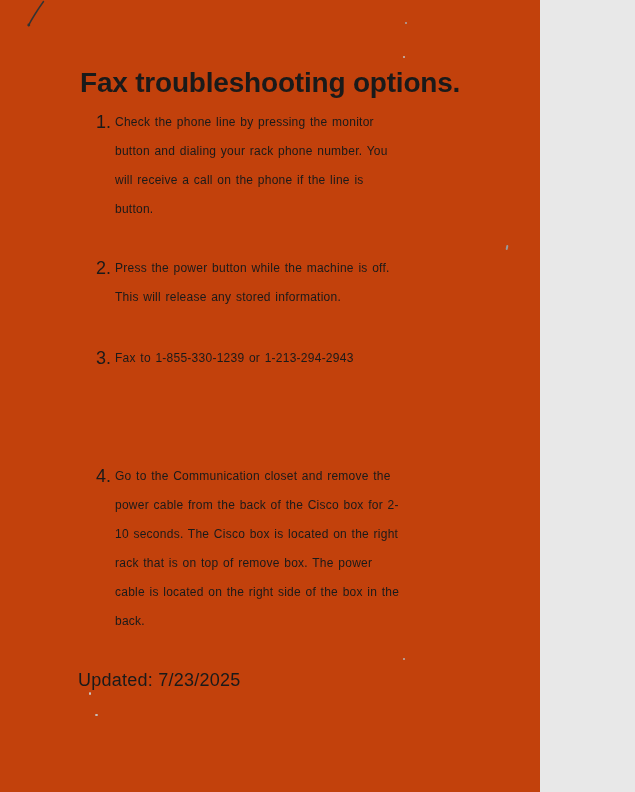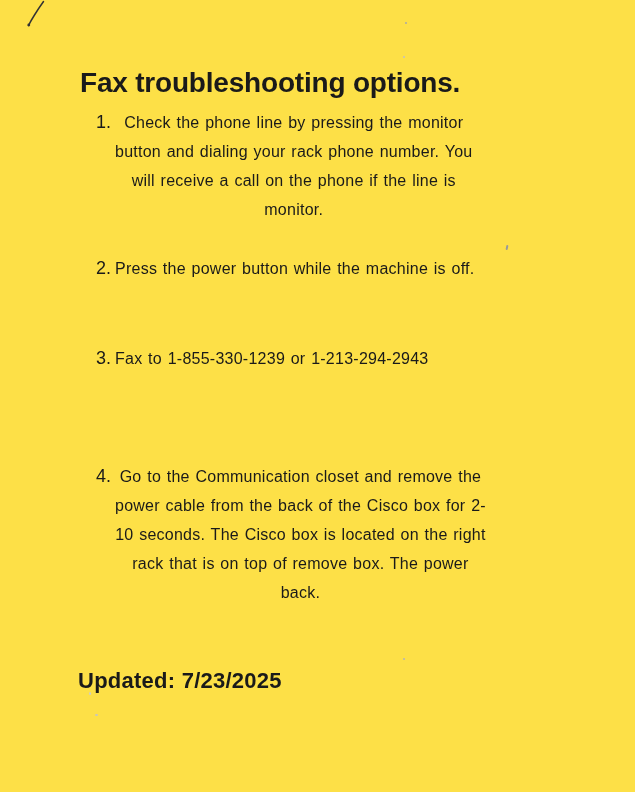--- a/index.html
+++ b/index.html
@@ -2,23 +2,23 @@
 <html><head>
 <meta charset="utf-8">
 <style>
   html, body {
     margin: 0;
     padding: 0;
     background: #e8e8e8;
   }
   .page {
     position: relative;
-    width: 635px;
+    width: 540px;
     height: 792px;
-    background: #fde047;
+    background: #c2410c;
     overflow: hidden;
     font-family: "Liberation Sans", sans-serif;
     color: #1a1a1a;
   }
   .title {
     position: absolute;
     left: 80px;
     top: 66px;
     margin: 0;
     font-size: 28px;
@@ -33,40 +33,38 @@
     display: flex;
     align-items: flex-start;
   }
   .num {
     flex: 0 0 19px;
     width: 19px;
     font-size: 18px;
     line-height: 29px;
   }
   .body .line {
-    font-size: 16px;
+    font-size: 12px;
     line-height: 29px;
     letter-spacing: 0.25px;
     word-spacing: 1px;
     white-space: nowrap;
-    text-align: center;
   }
   .link {
     text-decoration: underline;
     text-underline-offset: 3px;
   }
   .footer {
     position: absolute;
     left: 78px;
     top: 666px;
-    font-size: 22px;
+    font-size: 18px;
     line-height: 29px;
     letter-spacing: 0.25px;
     white-space: nowrap;
-    font-weight: bold;
   }
   .pen-mark {
     position: absolute;
     left: 0;
     top: 0;
   }
   .speck {
     position: absolute;
     border-radius: 50%;
   }
@@ -89,44 +87,46 @@
   <div class="speck" style="left:95px; top:714px; width:3px; height:2px; background:#c4c4c4;"></div>
 
   <h1 class="title">Fax troubleshooting options.</h1>
 
   <div class="item" style="top:108px;">
     <span class="num">1.</span>
     <div class="body">
       <div class="line">Check the phone line by pressing the monitor</div>
       <div class="line">button and dialing your rack phone number. You</div>
       <div class="line">will receive a call on the phone if the line is</div>
-      <div class="line">monitor.</div>
+      <div class="line">button.</div>
     </div>
   </div>
 
   <div class="item" style="top:254px;">
     <span class="num">2.</span>
     <div class="body">
       <div class="line">Press the power button while the machine is off.</div>
+      <div class="line">This will release any stored information.</div>
     </div>
   </div>
 
   <div class="item" style="top:344px;">
     <span class="num">3.</span>
     <div class="body">
       <div class="line">Fax to 1-855-330-1239 or 1-213-294-2943</div>
     </div>
   </div>
 
   <div class="item" style="top:462px;">
     <span class="num">4.</span>
     <div class="body">
       <div class="line">Go to the Communication closet and remove the</div>
       <div class="line">power cable from the back of the Cisco box for 2-</div>
       <div class="line">10 seconds. The Cisco box is located on the right</div>
       <div class="line">rack that is on top of remove box. The power</div>
+      <div class="line">cable is located on the right side of the box in the</div>
       <div class="line">back.</div>
     </div>
   </div>
 
   <div class="footer">Updated: 7/23/2025</div>
 
 </div>
 
 </body></html>

